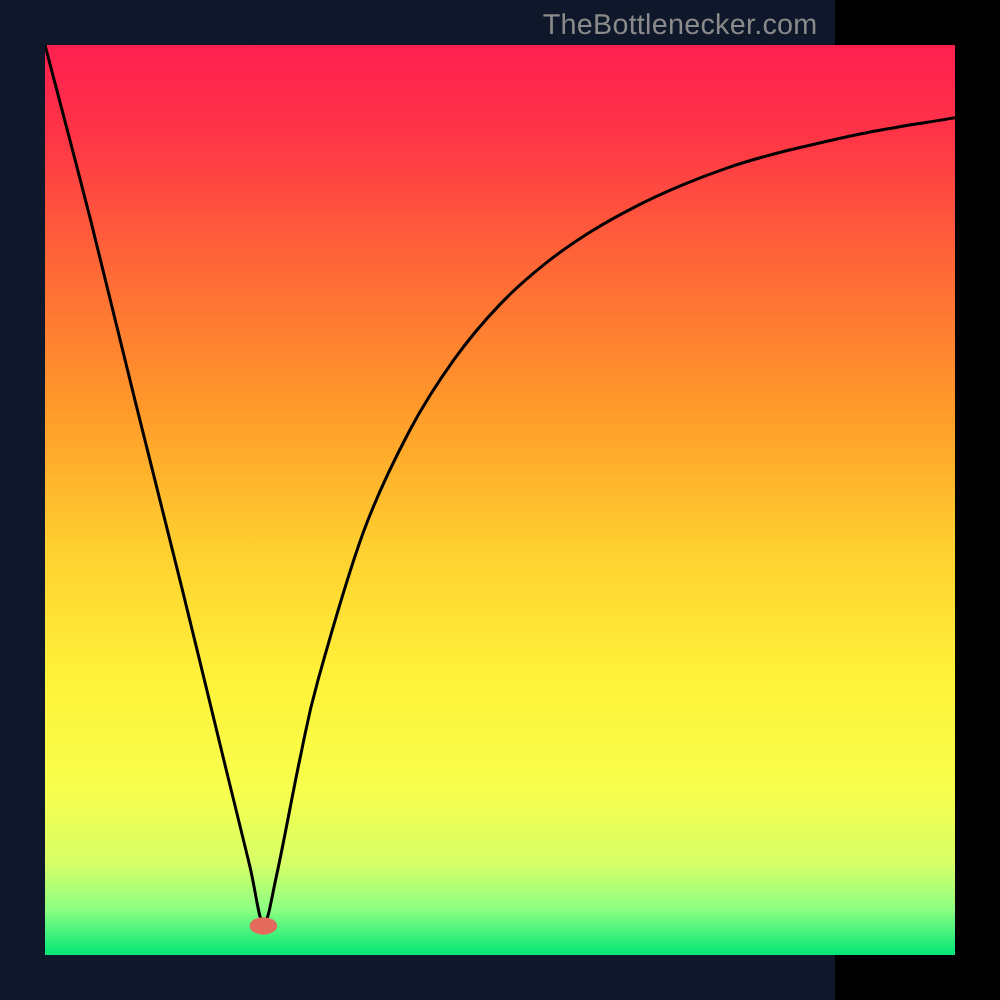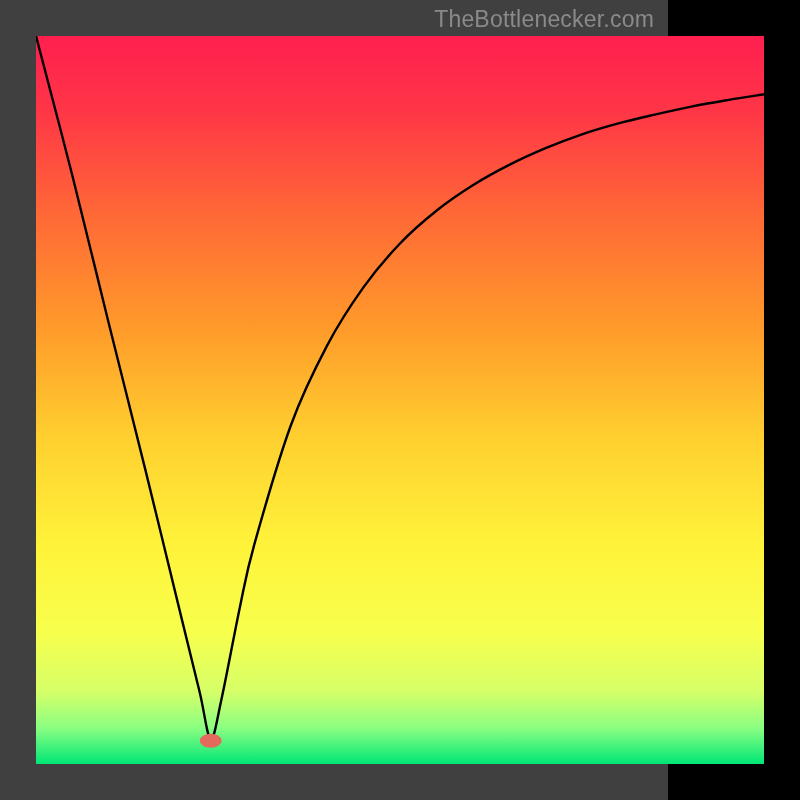--- a/index.html
+++ b/index.html
@@ -10,21 +10,21 @@
     overflow: hidden;
     background: #000;
     font-family: Arial, Helvetica, sans-serif;
   }
   .frame {
     position: absolute;
     left: 0;
     top: 0;
     width: 668px;
     height: 800px;
-    background: #404040;
+    background: #0f172a;
   }
   .plot {
     position: absolute;
     left: 36px;
     top: 36px;
     width: 728px;
     height: 728px;
     overflow: hidden;
   }
   .plot svg {

